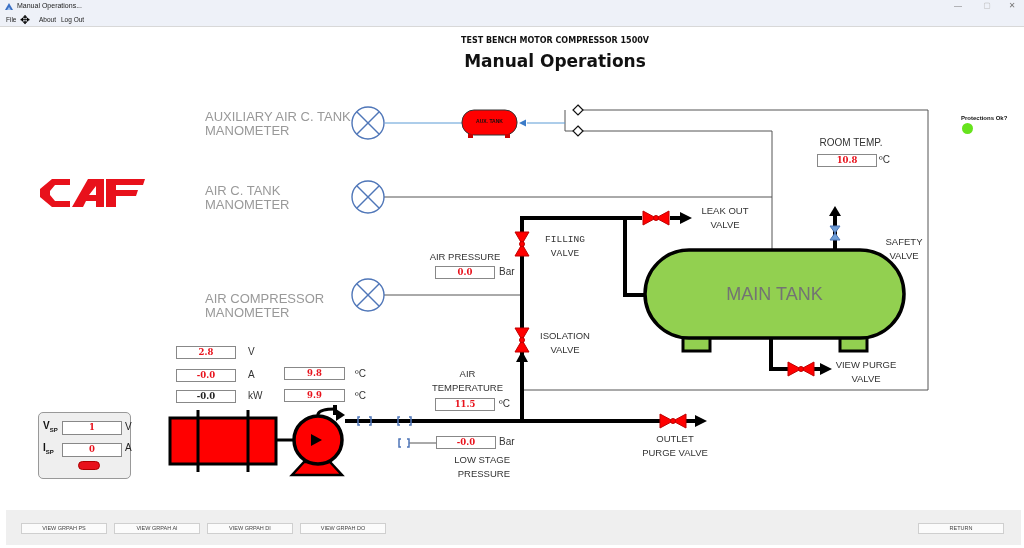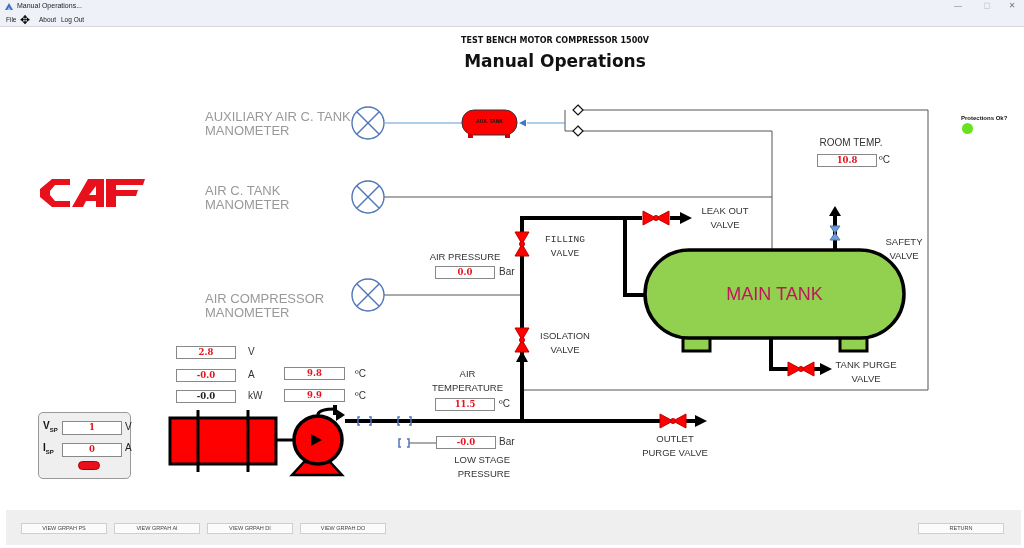--- a/index.html
+++ b/index.html
@@ -205,40 +205,40 @@
   <div>AIR C. TANK</div>
   <div>MANOMETER</div>
 </div>
 <div class="label-gray" style="left:205px; top:292px; width:150px;">
   <div>AIR COMPRESSOR</div>
   <div>MANOMETER</div>
 </div>
 
 <div style="position:absolute; left:462px; top:118px; width:55px; text-align:center; font-size:5px; font-weight:bold; color:#111;">AUX. TANK</div>
 
-<div style="position:absolute; left:645px; top:284px; width:259px; text-align:center; font-size:18px; color:#be185d;">MAIN TANK</div>
+<div style="position:absolute; left:645px; top:284px; width:259px; text-align:center; font-size:18px; color:#737373;">MAIN TANK</div>
 
 <div class="label" style="left:690px; top:204px; width:70px;">
   <div>LEAK OUT</div>
     <div>VALVE</div>
 </div>
 <div class="label" style="left:838px; top:235px; width:60px;margin-left:36px;">
   <div>SAFETY</div>
     <div>VALVE</div>
 </div>
 <div class="label" style="left:535px; top:233px; width:60px;font-family:Liberation Mono, monospace;">
   <div>FILLING</div>
     <div>VALVE</div>
 </div>
 <div class="label" style="left:530px; top:329px; width:70px;">
   <div>ISOLATION</div>
     <div>VALVE</div>
 </div>
 <div class="label" style="left:830px; top:358px; width:72px;">
-  <div>TANK PURGE</div>
+  <div>VIEW PURGE</div>
     <div>VALVE</div>
 </div>
 <div class="label" style="left:635px; top:432px; width:80px;">
   <div>OUTLET</div>
     <div>PURGE VALVE</div>
 </div>
 
 <div class="label" style="left:806px; top:136px; width:90px; font-size:10px;">ROOM TEMP.</div>
 <div class="value-box" style="left:817px; top:154px; width:60px;">10.8</div>
 <span class="unit" style="left:879px; top:154px;">ºC</span>

